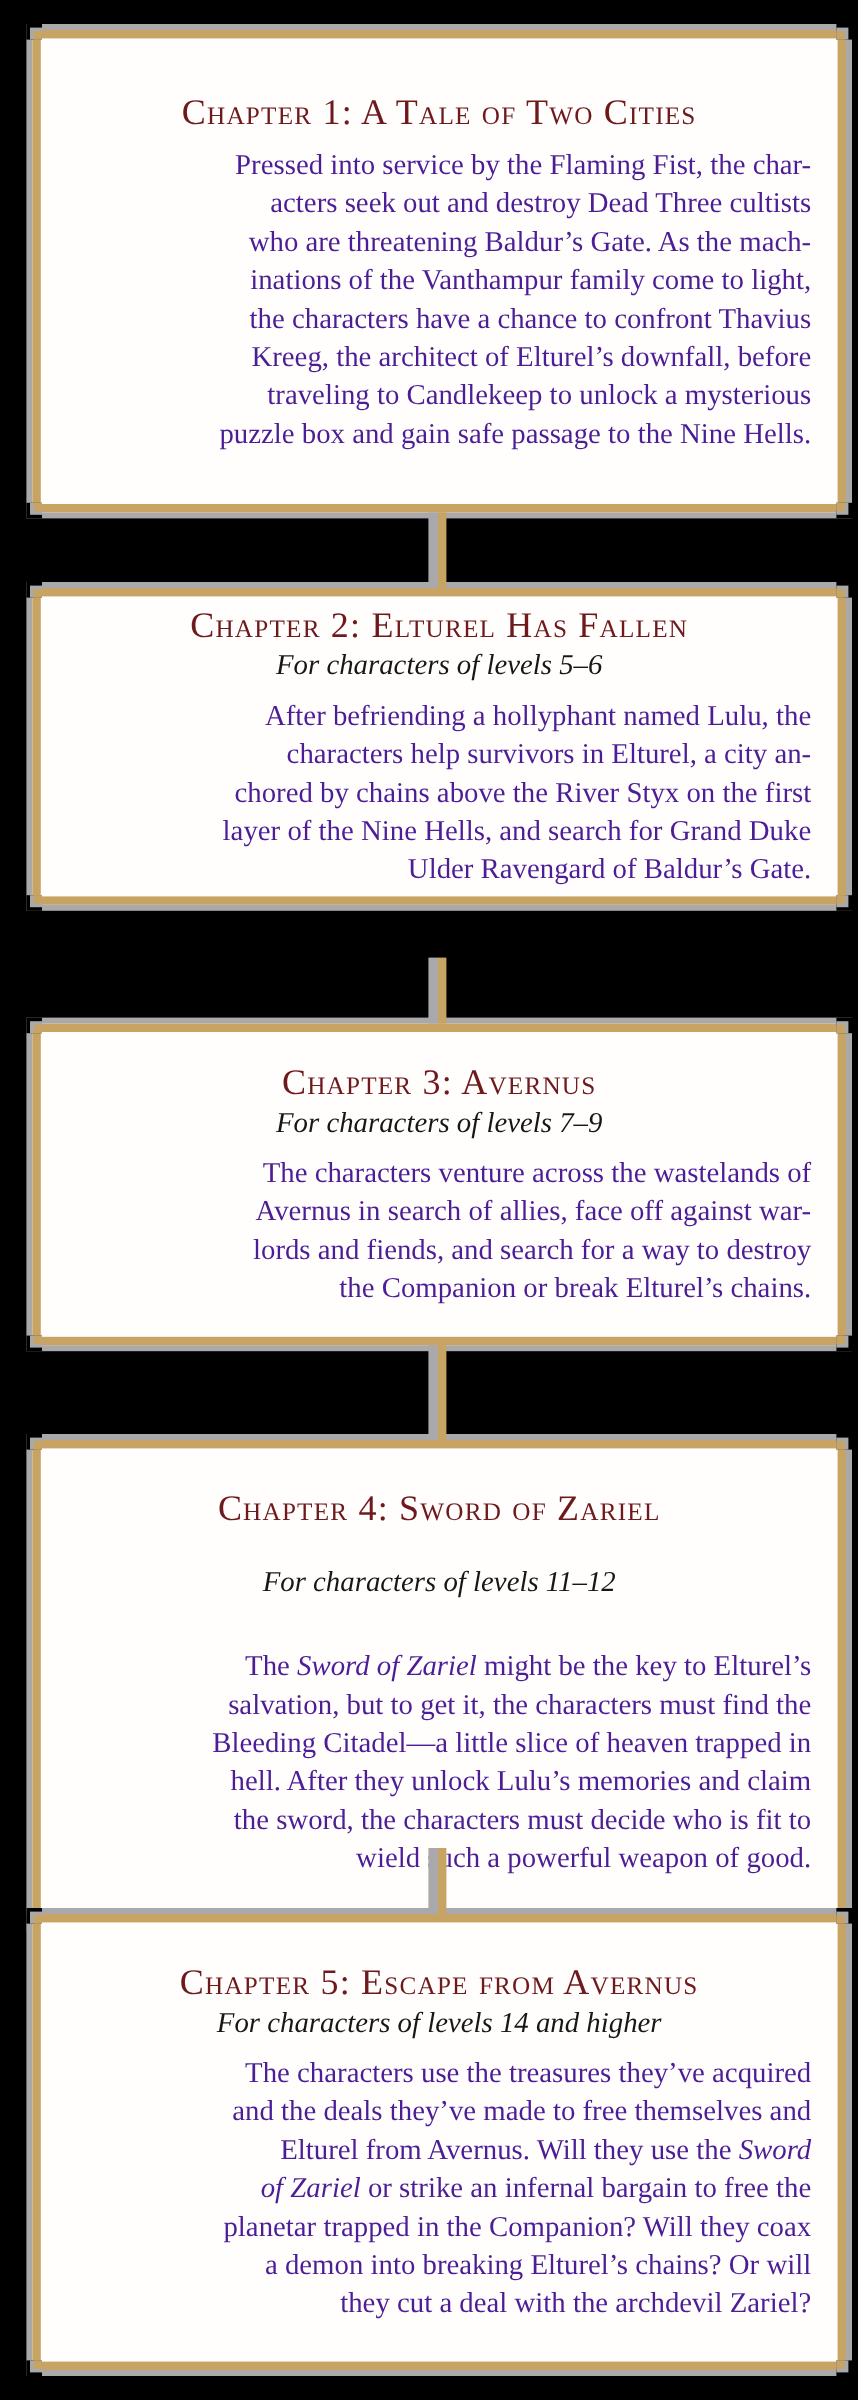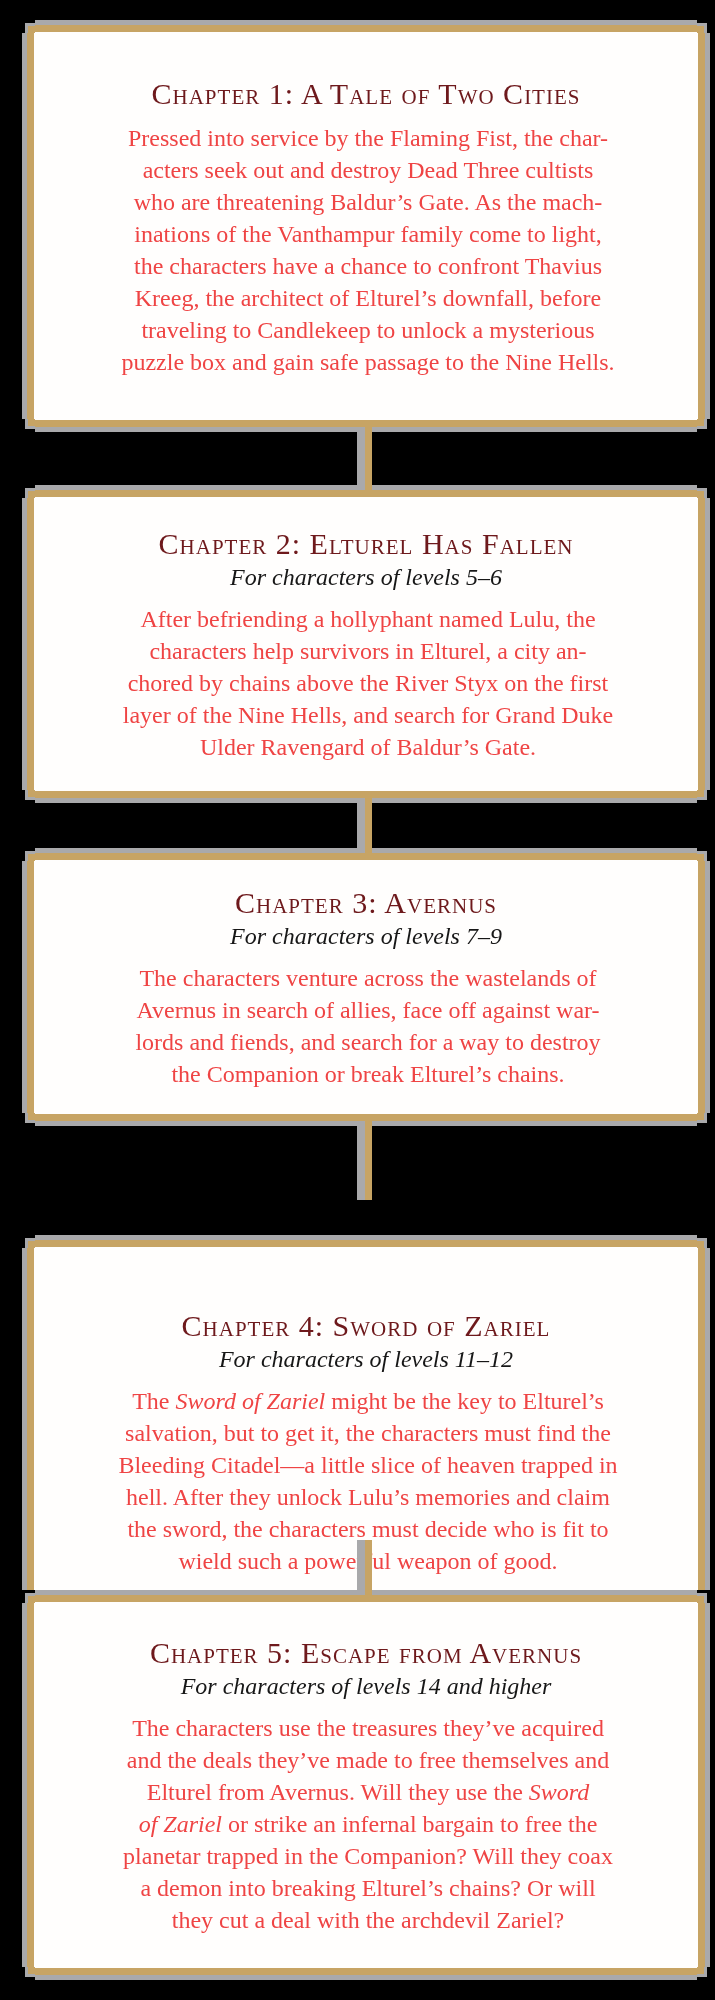--- a/index.html
+++ b/index.html
@@ -9,36 +9,36 @@
     border-radius:32px;
   }
   .box{
     position:absolute;left:27px;width:678px;box-sizing:border-box;
     background:#fffefd;border:7px solid #c7a464;
     box-shadow:0 0 0 5px #a9a9ab;
     z-index:2;
     display:flex;flex-direction:column;justify-content:center;
   }
   .box1{top:25px;height:402px;}
-  .box2{top:490px;height:308px;}
+  .box2{top:490px;height:264px;}
   .box3{top:853px;height:268px;}
-  .box4{top:1240px;height:404px;}
+  .box4{top:1200px;height:404px;gap:28px;}
   .box5{top:1595px;height:380px;}
 
   .chap-title{
     text-align:center;color:#6e191c;font-variant:small-caps;
     font-size:30px;line-height:37px;letter-spacing:1px;font-weight:normal;margin:0;
   }
   .chap-sub{
     text-align:center;font-style:italic;color:#171717;
     font-size:24px;line-height:31px;margin:0;
   }
   .chap-body{
-    color:#ef4444;font-size:24px;line-height:32px;
-    white-space:pre-line;text-align:center;
+    color:#4c1d95;font-size:24px;line-height:32px;
+    white-space:pre-line;text-align:right;
     margin:10px 0 0 0;padding:0 22px 0 26px;
   }
   .chap-body i{font-style:italic;}
 
   
   .notch{position:absolute;width:13px;height:13px;background:#000;}
   .notch::before{content:"";position:absolute;width:10px;height:10px;background:#a9a9ab;}
   .notch::after{content:"";position:absolute;width:7px;height:7px;background:#c7a464;}
   .n-tl{top:-12px;left:-12px;}
   .n-tl::before{left:3px;top:3px;} .n-tl::after{left:6px;top:6px;}

